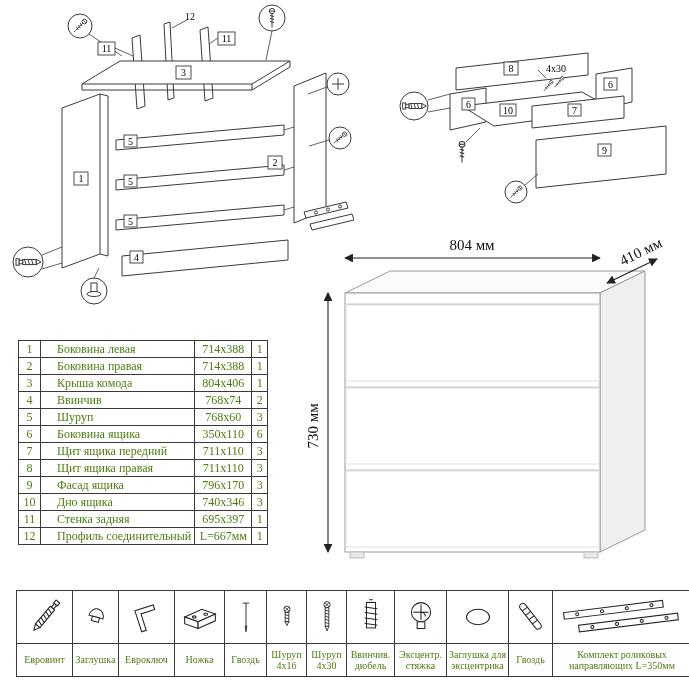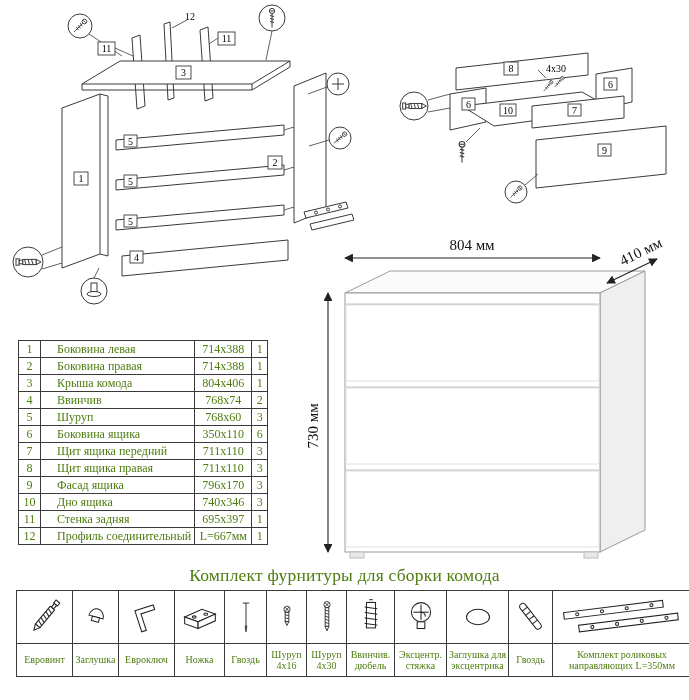--- a/index.html
+++ b/index.html
@@ -349,21 +349,20 @@
     <g class="dim">
       <line x1="47" y1="22" x2="302" y2="22" marker-start="url(#ah)" marker-end="url(#ah)"></line>
       <text x="174" y="14">804 мм</text>
       <line x1="309" y1="47" x2="359" y2="23" marker-start="url(#ah)" marker-end="url(#ah)"></line>
       <text x="345" y="20" transform="rotate(-26 345 20)">410 мм</text>
       <line x1="30" y1="57" x2="30" y2="316" marker-start="url(#ah)" marker-end="url(#ah)"></line>
       <text x="20" y="190" transform="rotate(-90 20 190)">730 мм</text>
     </g>
   </svg>
 
-  <div class="hw-title">Комплект фурнитуры для сборки комода</div>
 
   <table class="hw">
     <colgroup>
       <col style="width:56px">
         <col style="width:46px">
         <col style="width:56px">
         <col style="width:50px">
       <col style="width:42px">
         <col style="width:40px">
         <col style="width:40px">

